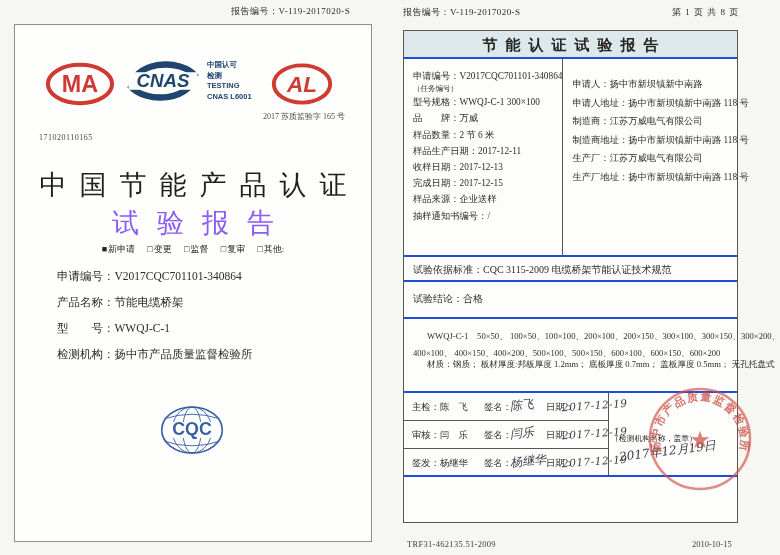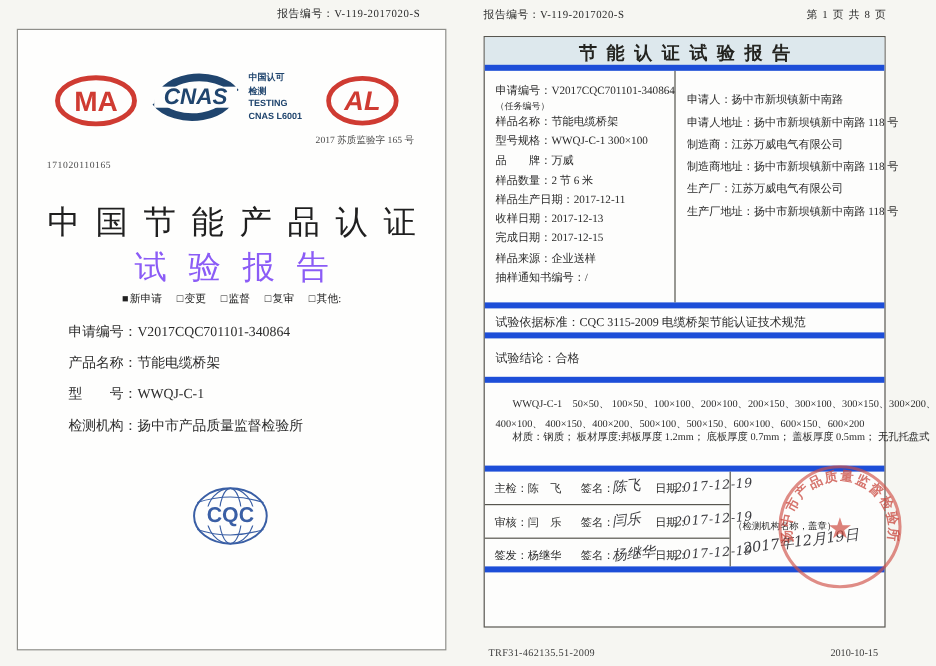--- a/index.html
+++ b/index.html
@@ -27,21 +27,21 @@
   .cb-item{margin:0 5px;}
   .cb-box{margin-right:1px;}
   .fields{left:42px;top:244px;font-size:11.5px;}
   .field-row{margin-bottom:11px;white-space:nowrap;}
   .logo-cqc{left:144px;top:378px;width:66px;height:54px;}
 
   
   .report-no-right{left:403px;top:6px;font-size:9px;letter-spacing:.4px;}
   .page-no{left:672px;top:6px;font-size:9px;letter-spacing:1px;}
   .tbl{left:403px;top:30px;width:335px;height:493px;border:1px solid #57564f;background:#fdfdfc;box-sizing:border-box;}
-  .tbl-row{box-sizing:border-box;border-bottom:5px solid #1d4ed8;position:relative;}
+  .tbl-row{box-sizing:border-box;border-bottom:2px solid #1d4ed8;position:relative;}
   .band{height:28px;background:#dde8ed;text-align:center;font-size:15px;letter-spacing:8px;text-indent:8px;line-height:28px;font-weight:bold;color:#23231f;}
   .info{height:198px;display:flex;}
   .info-l{width:172px;box-sizing:border-box;border-right:1px solid #57564f;padding:9px 0 0 9px;font-size:9.3px;}
   .info-l .info-line{line-height:16.2px;white-space:nowrap;}
   .info-l .small-line{font-size:7.5px;line-height:10px;}
   .info-r{flex:1;padding:16px 0 0 9px;font-size:9.3px;}
   .info-r .info-line{line-height:18.6px;white-space:nowrap;}
   .std{height:25px;font-size:10px;line-height:25px;padding-left:9px;box-sizing:border-box;}
   .concl{height:37px;font-size:10px;padding:10px 0 0 9px;box-sizing:border-box;}
   .coverage{height:74px;font-size:9.8px;padding:7px 0 0 9px;box-sizing:border-box;}
@@ -133,21 +133,20 @@
 <div class="abs page-no nowrap">第 1 页 共 8 页</div>
 
 <div class="abs tbl">
 
   <div class="tbl-row band nowrap">节能认证试验报告</div>
 
   <div class="tbl-row info">
     <div class="info-l">
       <div class="info-line">申请编号：V2017CQC701101-340864</div>
       <div class="info-line small-line">（任务编号）</div>
-      <div class="info-line">样品名称：节能电缆桥架</div>
       <div class="info-line">型号规格：WWQJ-C-1 300×100</div>
       <div class="info-line">品　　牌：万威</div>
       <div class="info-line">样品数量：2 节 6 米</div>
       <div class="info-line">样品生产日期：2017-12-11</div>
       <div class="info-line">收样日期：2017-12-13</div>
       <div class="info-line">完成日期：2017-12-15</div>
       <div class="info-line">样品来源：企业送样</div>
       <div class="info-line">抽样通知书编号：/</div>
     </div>
     <div class="info-r">

